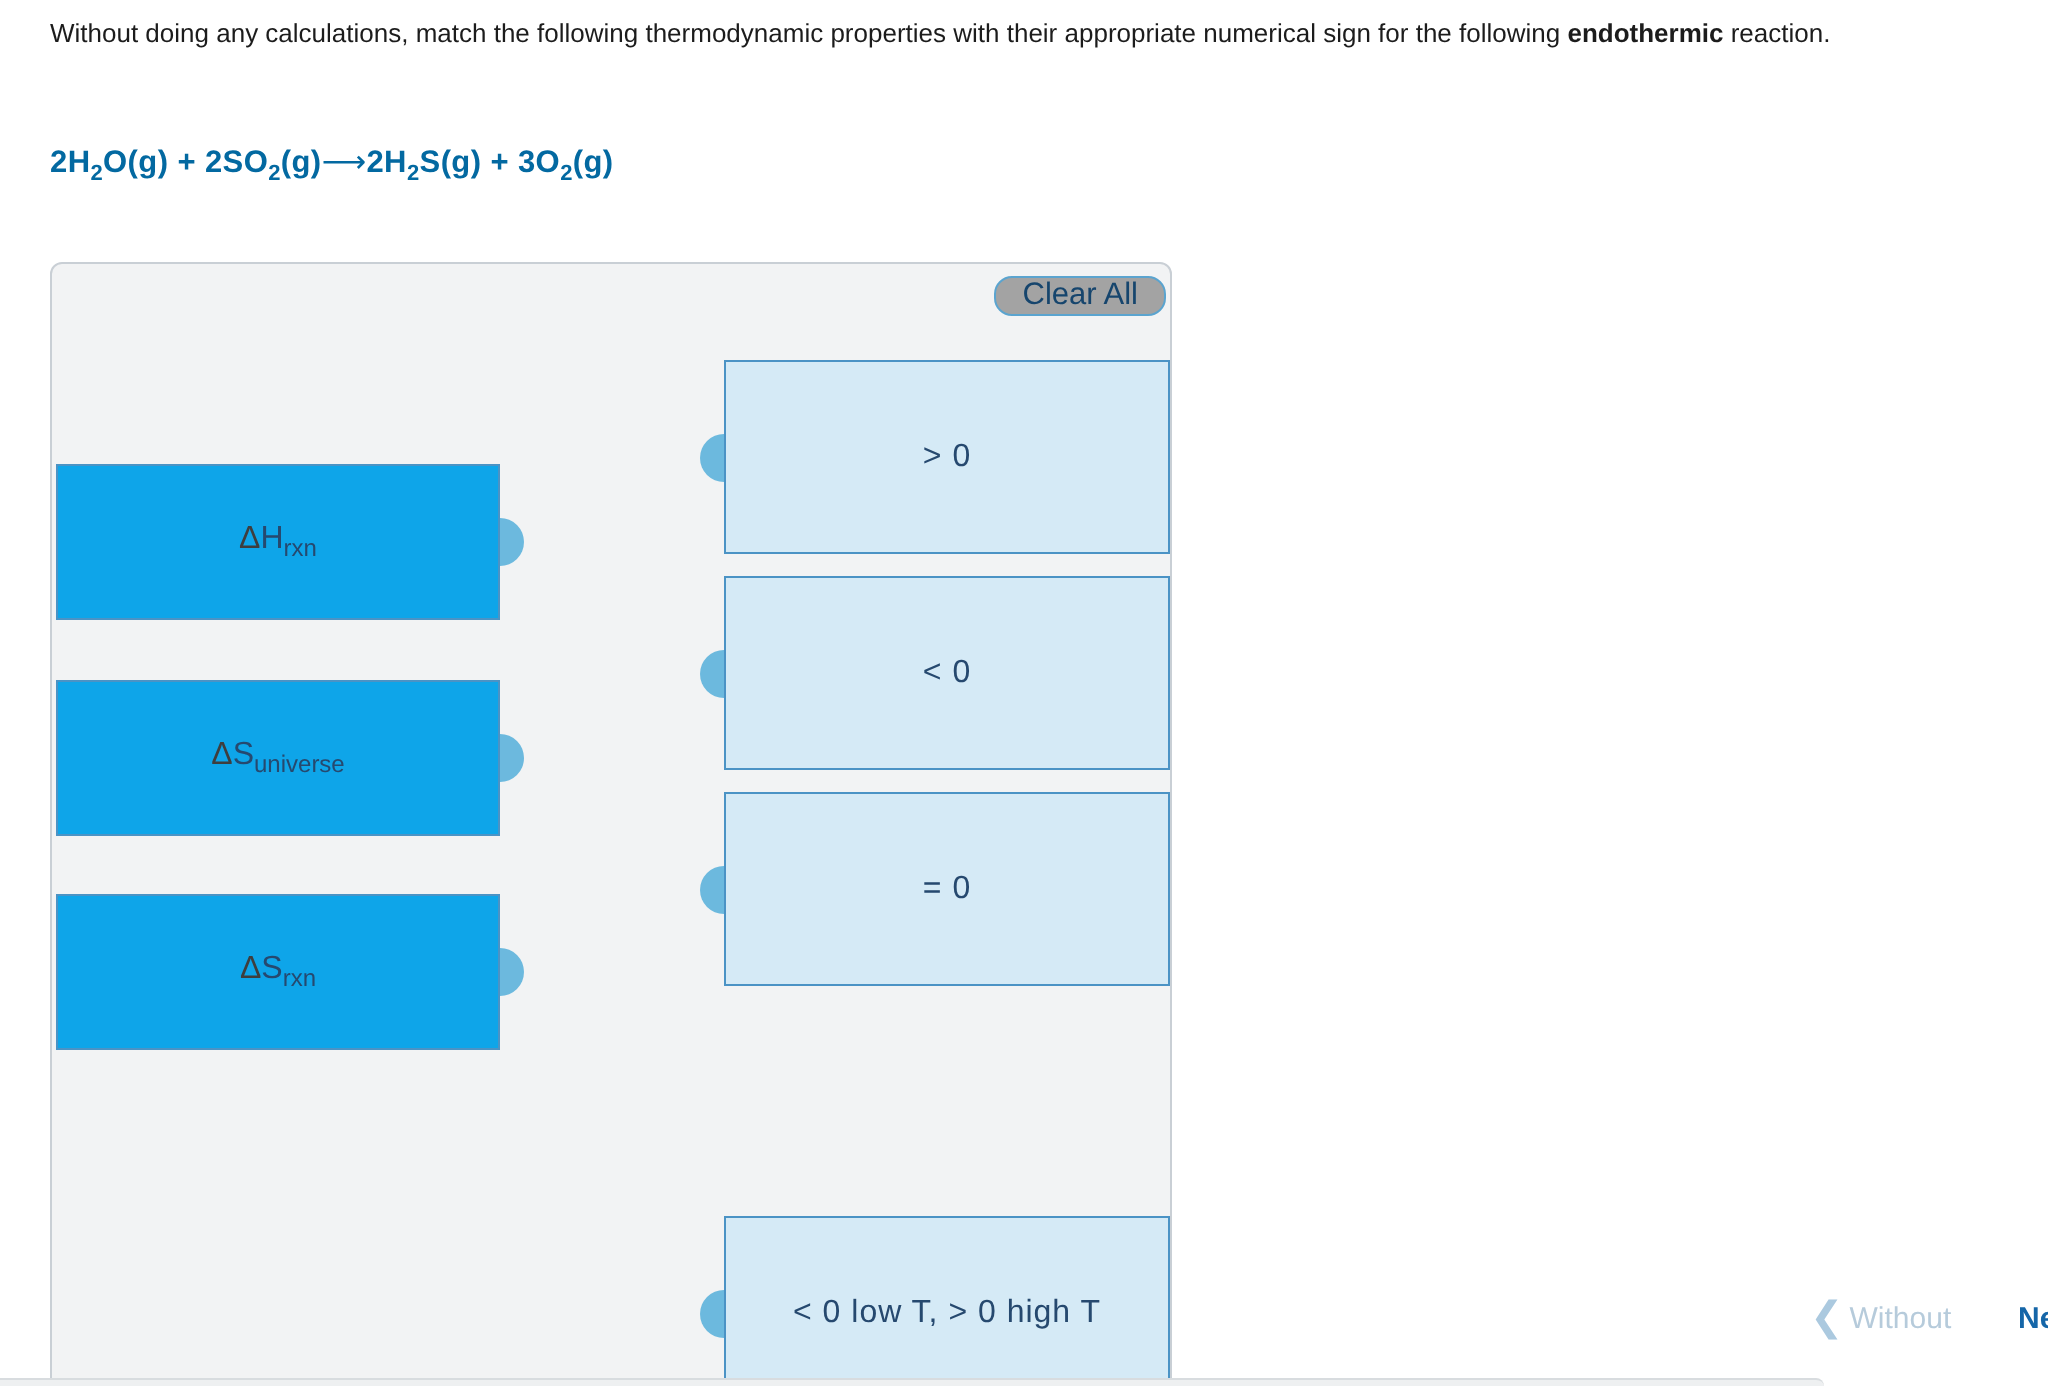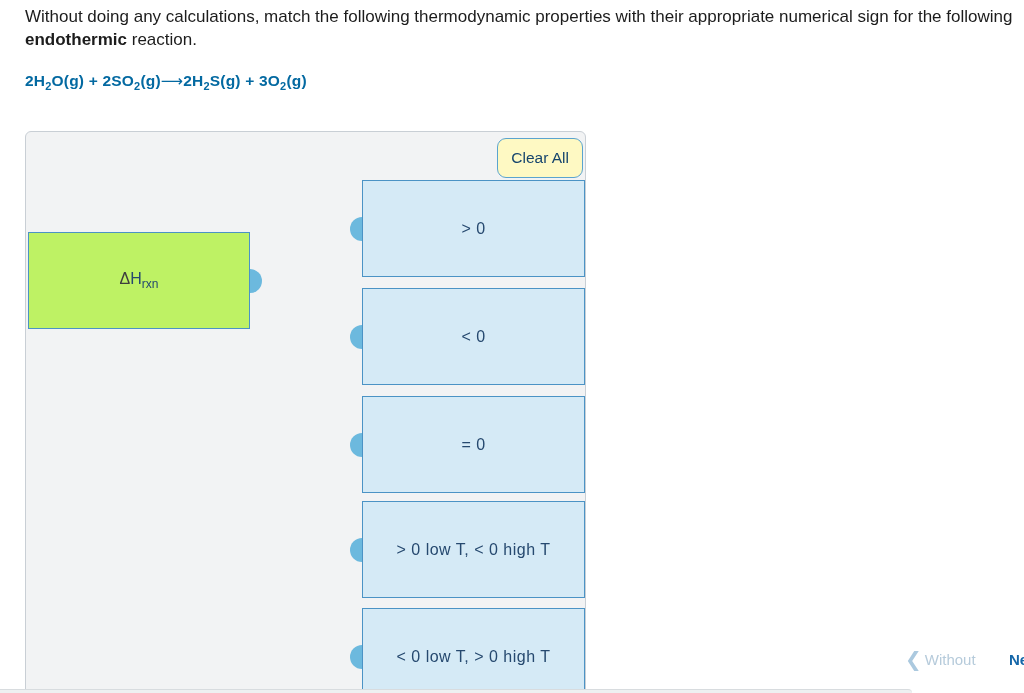--- a/index.html
+++ b/index.html
@@ -5,45 +5,45 @@
   * { box-sizing: border-box; margin: 0; padding: 0; }
   html, body { width: 1024px; height: 693px; overflow: hidden; }
   body {
     position: relative;
     background: #ffffff;
     font-family: "Liberation Sans", "DejaVu Sans", sans-serif;
   }
 
   .question {
     position: absolute; left: 25px; top: 6px; width: 998px;
-    font-size: 17px; line-height: 22.5px; color: #1c1c1c;
+    font-size: 13px; line-height: 22.5px; color: #1c1c1c;
   }
   .question b { font-weight: 700; }
 
   .equation {
     position: absolute; left: 25px; top: 72px;
     font-size: 15.5px; font-weight: 700; color: #0369a1; letter-spacing: 0.2px;
   }
   .equation sub { font-size: 11px; font-weight: 700; }
   .equation .arrow { font-family: "DejaVu Sans", sans-serif; font-weight: 400; }
 
   .panel {
     position: absolute; left: 25px; top: 131px; width: 561px; height: 625px;
     background: #f2f3f4; border: 1px solid #c9cfd5; border-radius: 6px;
   }
 
   .clear-all {
-    position: absolute; top: 6px; right: 2px; height: 40px; padding: 0 13px;
-    background: #fef9c3; border: 1.5px solid #5ba4cf; border-radius: 9px;
+    position: absolute; top: 6px; right: 2px; height: 20px; padding: 0 13px;
+    background: #a3a3a3; border: 1.5px solid #5ba4cf; border-radius: 9px;
     font-size: 15.5px; color: #16456d; font-family: inherit; cursor: pointer;
   }
 
   .left-item {
-    position: absolute; left: 2px; width: 222px; height: 97px;
-    background: #bef264; border: 1px solid #4b93c5;
+    position: absolute; left: 2px; width: 222px; height: 78px;
+    background: #0ea5e9; border: 1px solid #4b93c5;
     display: flex; align-items: center; justify-content: center; cursor: pointer;
   }
   .right-target {
     position: absolute; left: 336px; width: 223px; height: 97px;
     background: #d5eaf6; border: 1px solid #4b93c5;
     display: flex; align-items: center; justify-content: center;
   }
   .item-label, .target-label { font-size: 16px; color: #26496f; }
   .item-label .delta { color: #3e3e3e; }
   .item-label sub { font-size: 12px; }
@@ -82,42 +82,46 @@
 
 <div class="panel">
 
   <button class="clear-all">Clear All</button>
 
   <div class="left-item" style="top:100px">
     <span class="item-label"><span class="delta">Δ</span><span>H</span><sub>rxn</sub></span>
     <span class="dot dot-right"></span>
   </div>
 
+  <div class="left-item" style="top:208px">
+    <span class="item-label"><span class="delta">Δ</span><span>S</span><sub>universe</sub></span>
+    <span class="dot dot-right"></span>
+  </div>
 
+  <div class="left-item" style="top:315px">
+    <span class="item-label"><span class="delta">Δ</span><span>S</span><sub>rxn</sub></span>
+    <span class="dot dot-right"></span>
+  </div>
 
 
   <div class="right-target" style="top:48px">
     <span class="dot dot-left"></span>
     <span class="target-label">&gt; 0</span>
   </div>
 
   <div class="right-target" style="top:156px">
     <span class="dot dot-left"></span>
     <span class="target-label">&lt; 0</span>
   </div>
 
   <div class="right-target" style="top:264px">
     <span class="dot dot-left"></span>
     <span class="target-label">= 0</span>
   </div>
 
-  <div class="right-target" style="top:369px">
-    <span class="dot dot-left"></span>
-    <span class="target-label">&gt; 0 low T, &lt; 0 high T</span>
-  </div>
 
   <div class="right-target" style="top:476px">
     <span class="dot dot-left"></span>
     <span class="target-label">&lt; 0 low T, &gt; 0 high T</span>
   </div>
 
 </div>
 
 <div class="footer-strip"></div>
 

